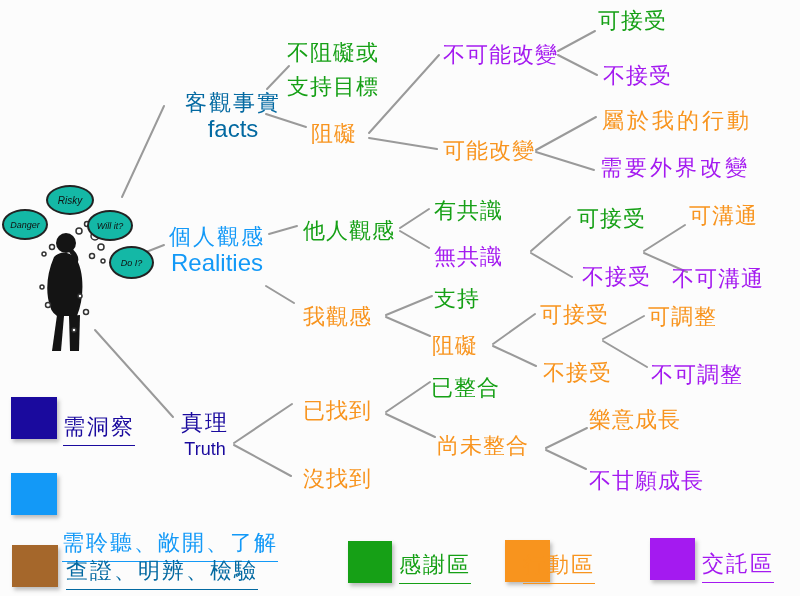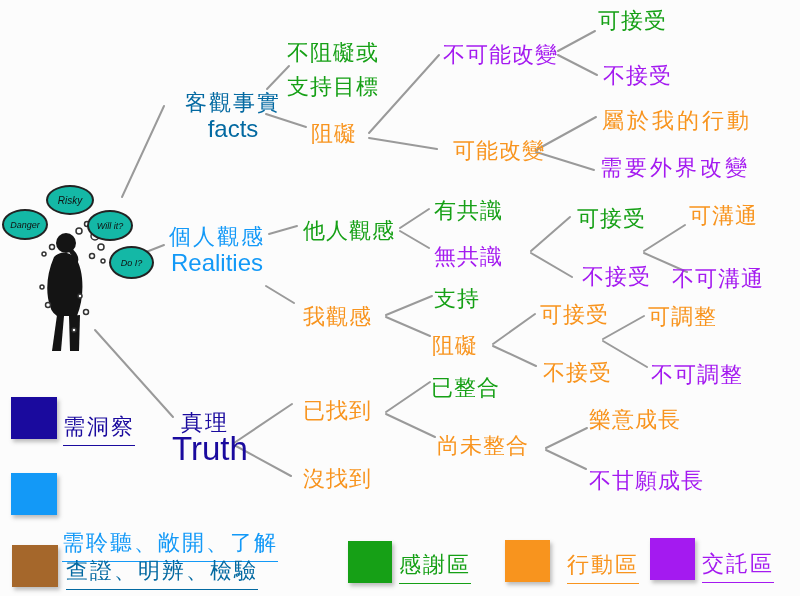--- a/index.html
+++ b/index.html
@@ -95,30 +95,30 @@
   <div class="root c-brown" style="left:183px;top:90px;width:100px;">
     <div class="zh">客觀事實</div>
     <div class="en">facts</div>
   </div>
   <div class="root c-blue" style="left:166px;top:224px;width:102px;">
     <div class="zh">個人觀感</div>
     <div class="en">Realities</div>
   </div>
   <div class="root c-navy" style="left:172px;top:410px;width:66px;">
     <div class="zh">真理</div>
-    <div class="en" style="font-size:33px;">Truth</div>
+    <div class="en" style="font-size:18px;">Truth</div>
   </div>
 
   <div class="node node2 c-green" style="left:287px;top:36px;">
     <div>不阻礙或</div>
     <div>支持目標</div>
   </div>
   <div class="node c-orange" style="left:311px;top:122px;">阻礙</div>
   <div class="node c-purple" style="left:443px;top:43px;">不可能改變</div>
-  <div class="node c-orange" style="left:453px;top:139px;">可能改變</div>
+  <div class="node c-orange" style="left:443px;top:139px;">可能改變</div>
   <div class="node c-green" style="left:598px;top:9px;">可接受</div>
   <div class="node c-purple" style="left:603px;top:64px;">不接受</div>
   <div class="node c-orange" style="left:602px;top:109px;letter-spacing:3px;">屬於我的行動</div>
   <div class="node c-purple" style="left:600px;top:156px;letter-spacing:3px;">需要外界改變</div>
 
   <div class="node c-green" style="left:303px;top:219px;">他人觀感</div>
   <div class="node c-green" style="left:434px;top:199px;">有共識</div>
   <div class="node c-purple" style="left:434px;top:245px;">無共識</div>
   <div class="node c-green" style="left:577px;top:207px;">可接受</div>
   <div class="node c-purple" style="left:582px;top:265px;">不接受</div>
@@ -145,18 +145,18 @@
   <div class="swatch" style="left:11px;top:473px;width:46px;height:42px;background:#1399F7;"></div>
   <div class="legend-label c-blue" style="left:62px;top:484px;margin-top:44px;">需聆聽、敞開、了解</div>
 
   <div class="swatch" style="left:12px;top:545px;width:46px;height:42px;background:#A5672B;"></div>
   <div class="legend-label c-brown" style="left:66px;top:556px;">查證、明辨、檢驗</div>
 
   <div class="swatch" style="left:348px;top:541px;width:44px;height:42px;background:#16A016;"></div>
   <div class="legend-label c-green" style="left:399px;top:550px;">感謝區</div>
 
   <div class="swatch" style="left:505px;top:540px;width:45px;height:42px;background:#F8941E;"></div>
-  <div class="legend-label c-orange" style="left:523px;top:550px;margin-left:44px;">行動區</div>
+  <div class="legend-label c-orange" style="left:523px;top:550px;">行動區</div>
 
   <div class="swatch" style="left:650px;top:538px;width:45px;height:42px;background:#A41AF0;"></div>
   <div class="legend-label c-purple" style="left:702px;top:549px;">交託區</div>
 
 </div>
 
 </body></html>

